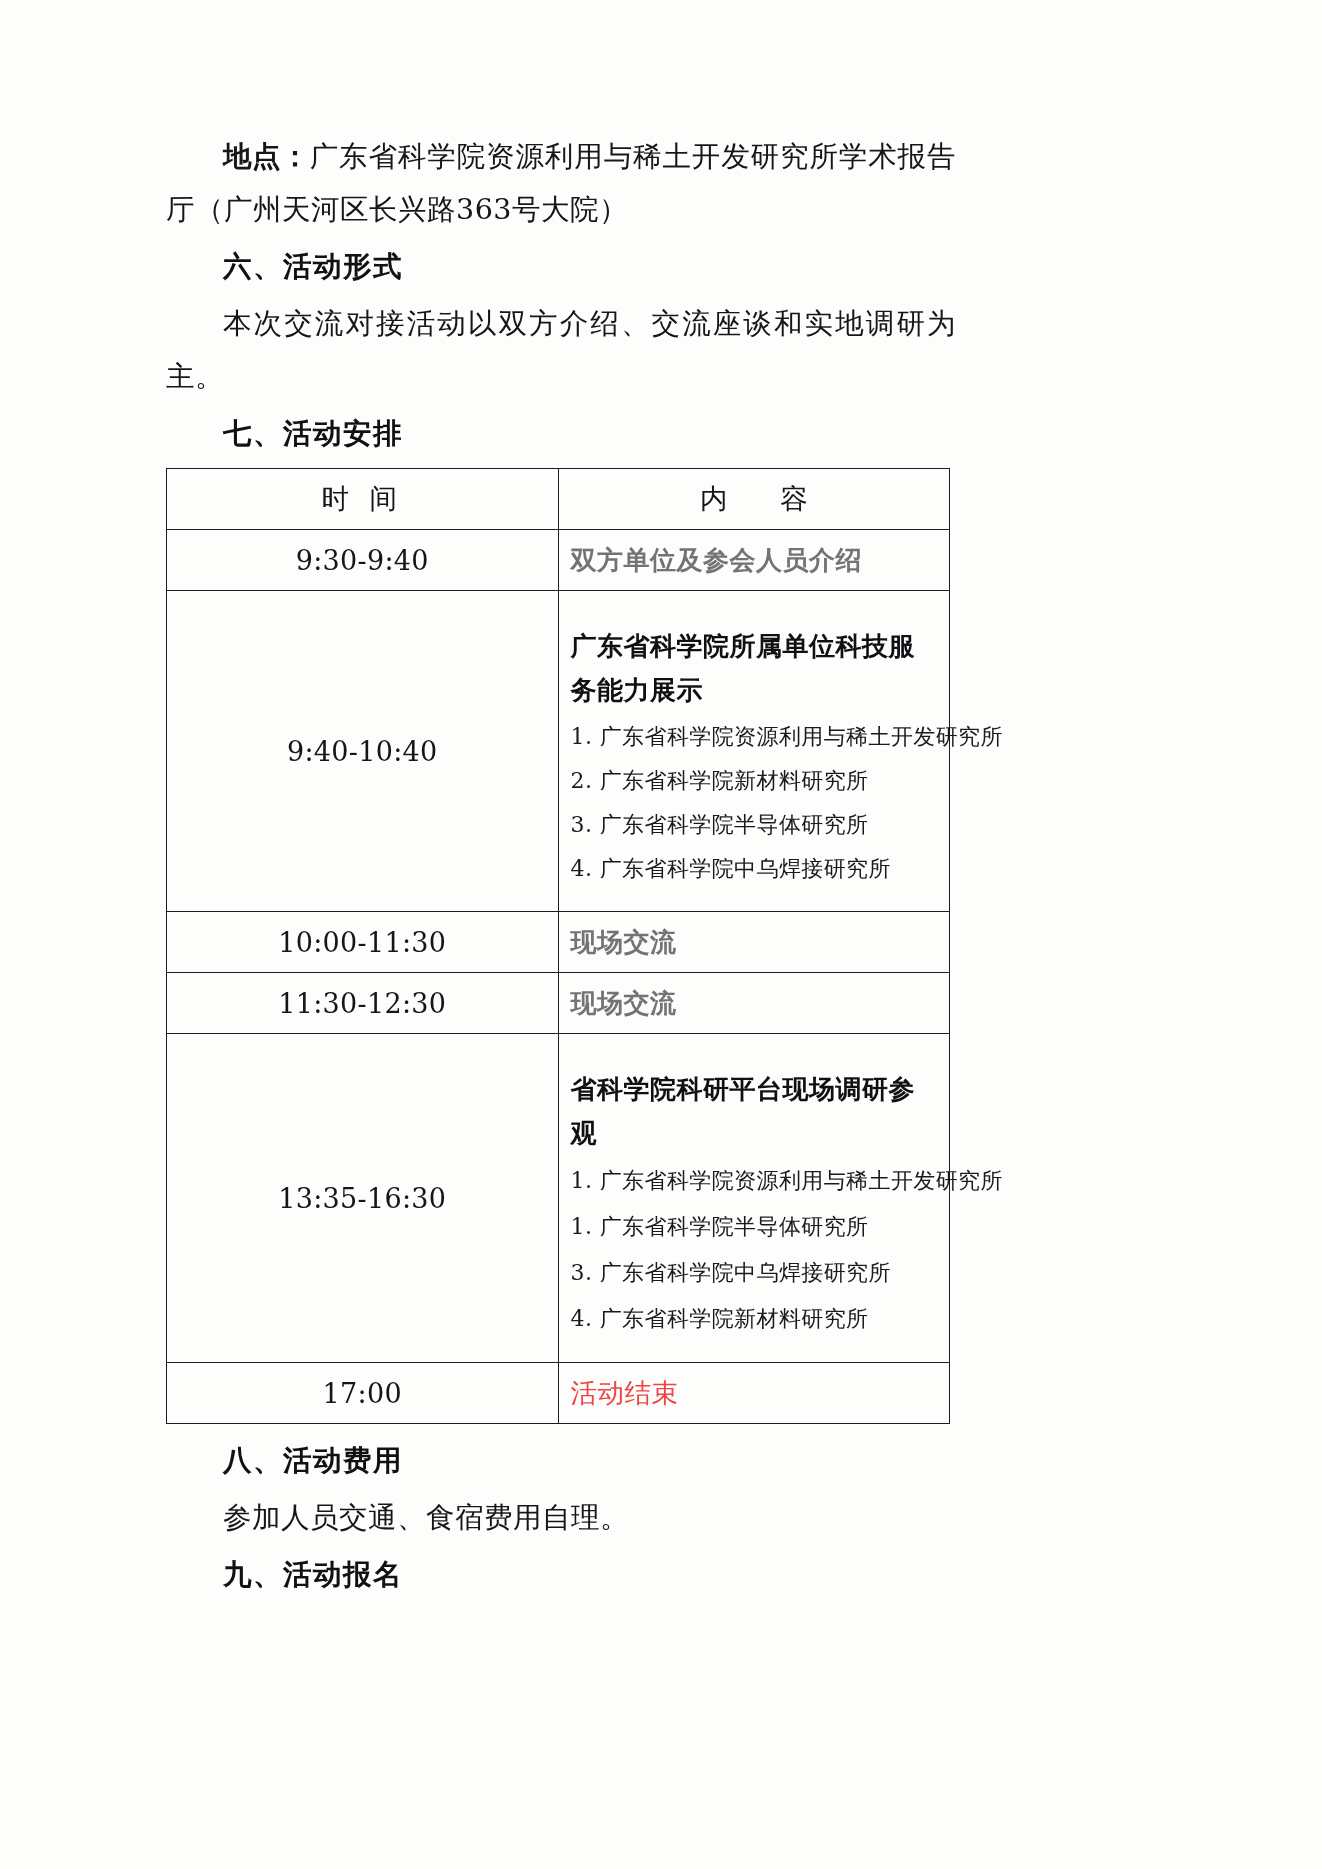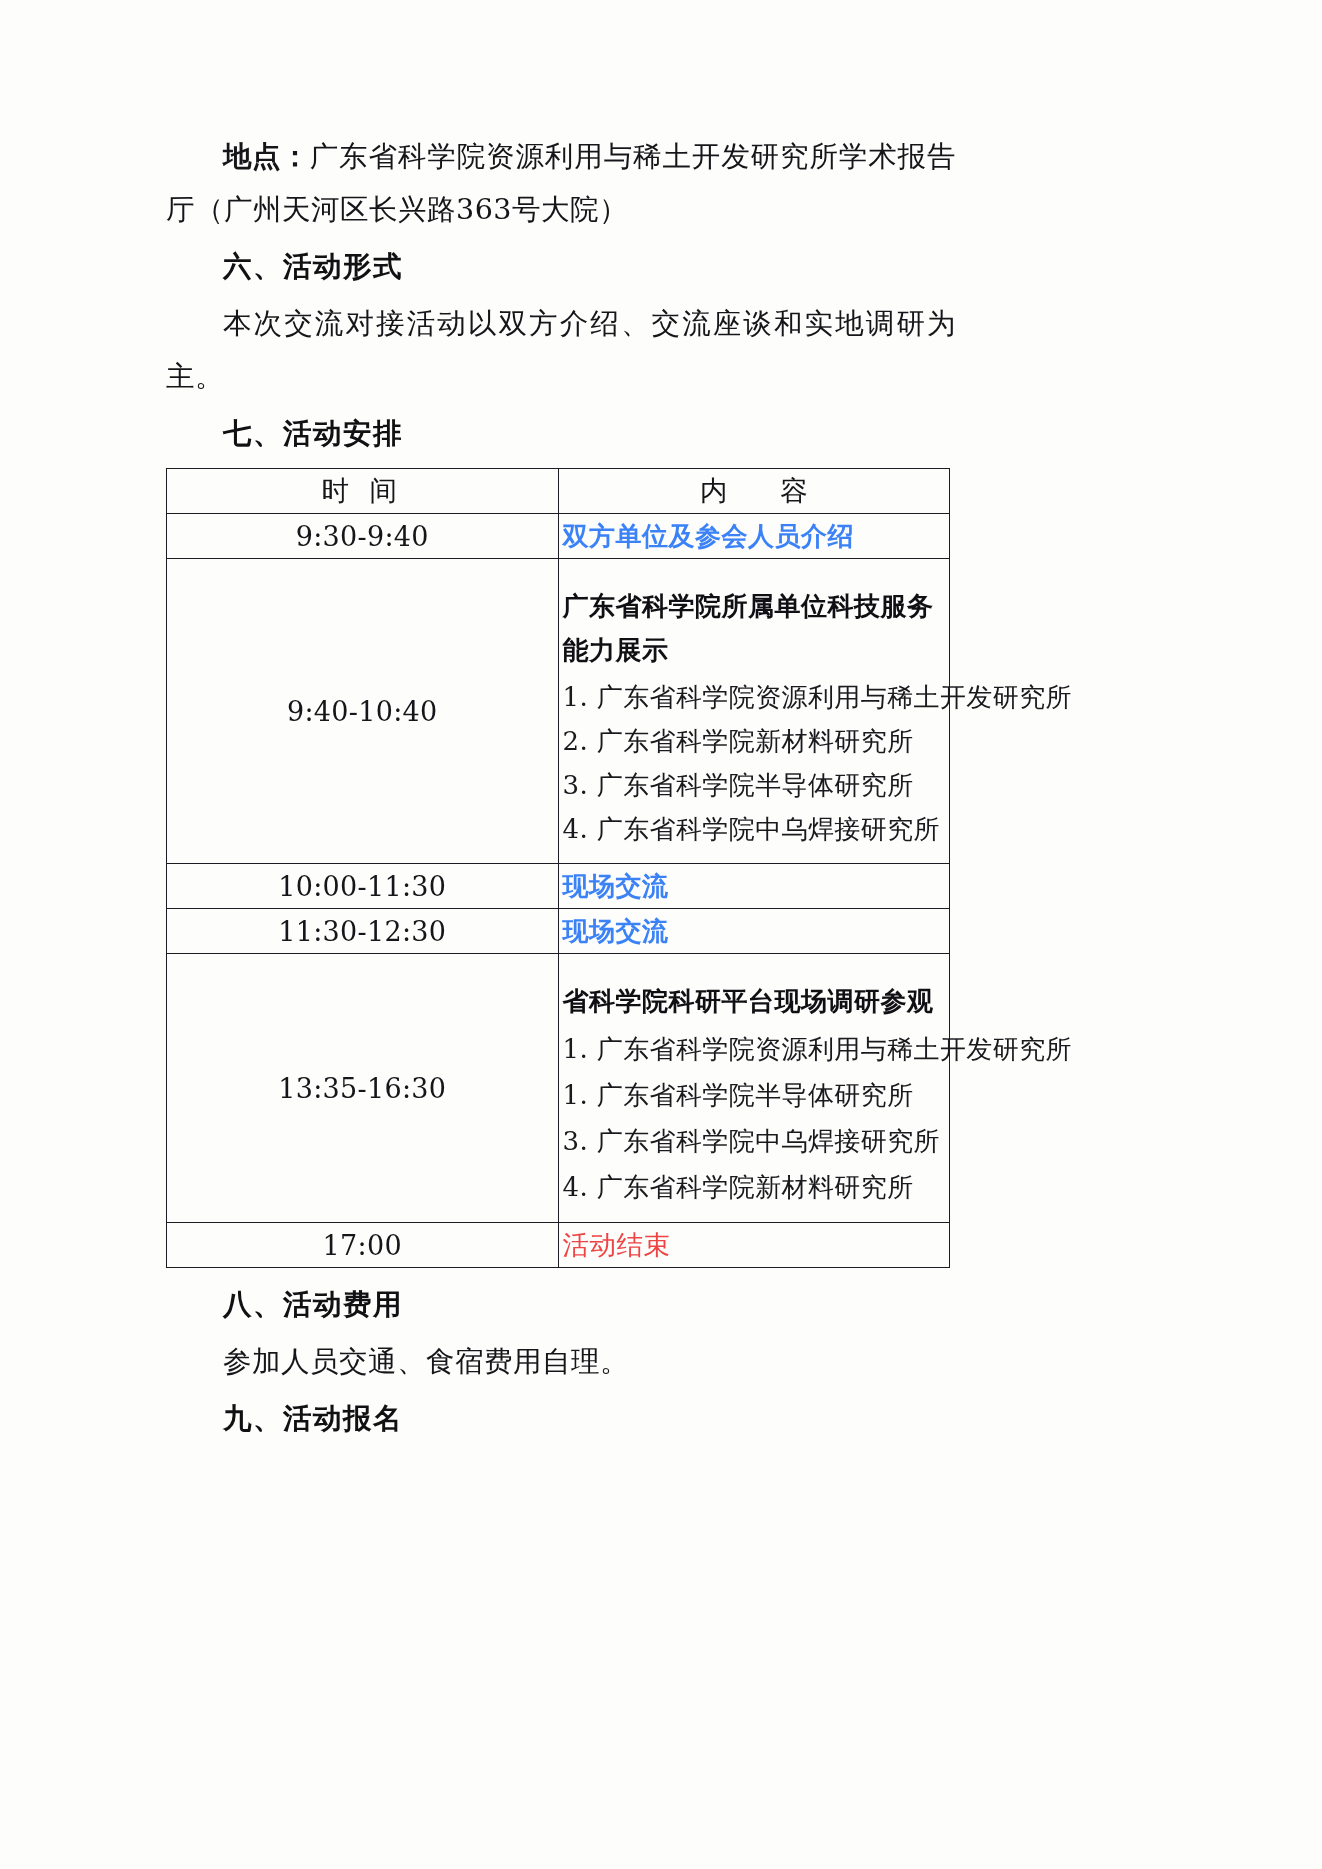--- a/index.html
+++ b/index.html
@@ -67,21 +67,21 @@
   }
   table.sched {
     border-collapse: collapse;
     width: 784px;
     table-layout: fixed;
     border: 1.6px solid #1c1c22;
   }
   table.sched td {
     border: 1.6px solid #1c1c22;
     vertical-align: middle;
-    padding: 4px;
+    padding: 12px;
   }
   td.time-cell {
     width: 192px;
     text-align: center;
     font-family: "DejaVu Serif", "Liberation Serif", serif;
     font-size: 27px;
     letter-spacing: 0.3px;
     color: #16161a;
     padding: 14px 4px;
   }
@@ -118,36 +118,36 @@
     display: block;
     color: #101014;
   }
   .cell-simple {
     font-family: "DejaVu Sans", "Liberation Sans", sans-serif;
     font-weight: bold;
     font-size: 26px;
     line-height: 36px;
     letter-spacing: 0.5px;
     display: block;
-    color: #3b82f6;
+    color: #737373;
   }
   .cell-plain {
     display: block;
     font-size: 26.5px;
     line-height: 36px;
     letter-spacing: 0.5px;
     color: #ef4444;
   }
   ol.cell-list {
     margin: 2px 0 0 0;
     padding: 0;
     list-style: none;
   }
   ol.cell-list li {
-    font-size: 26px;
+    font-size: 22px;
     line-height: 44px;
     letter-spacing: 0.4px;
     color: #1a1a1e;
     white-space: nowrap;
   }
   ol.cell-list.loose li {
     line-height: 46px;
   }
   .gap-top { height: 22px; }
   .gap-small { height: 8px; }

